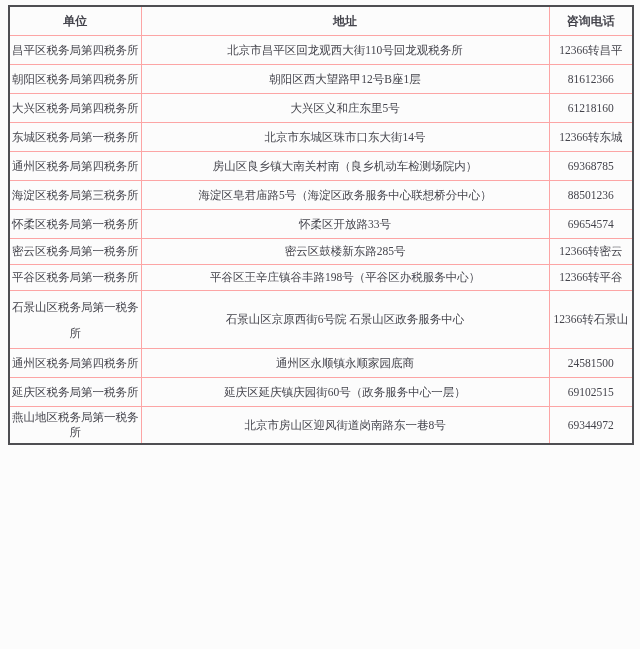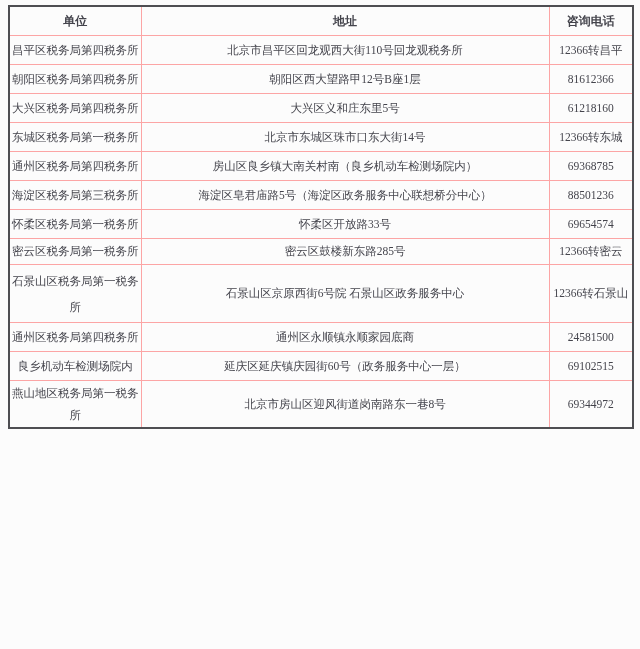--- a/index.html
+++ b/index.html
@@ -32,21 +32,21 @@
     font-size: 12px;
     height: 26px;
   }
   tr.std  td { height: 26px; }
   tr.r26  td { height: 23px; }
   tr.tall td { height: 48px; }
   tr.tall2 td { height: 55px; }
   tr.ys   td { height: 34px; }
   tr.tall  td.u { line-height: 24px; }
   tr.tall2 td.u { line-height: 26px; }
-  tr.ys    td.u { line-height: 22px; }
+  tr.ys    td.u { line-height: 15px; }
   td.left { text-align: left; }
   td.pre  { white-space: pre-line; }
 </style>
 </head>
 <body>
 
 <div class="page">
   <table class="tax">
     <colgroup>
       <col style="width:132px">
@@ -94,32 +94,37 @@
       <tr class="std">
         <td class="u">怀柔区税务局第一税务所</td>
         <td class="a">怀柔区开放路33号</td>
         <td class="p">69654574</td>
       </tr>
       <tr class="r26">
         <td class="u">密云区税务局第一税务所</td>
         <td class="a">密云区鼓楼新东路285号</td>
         <td class="p">12366转密云</td>
       </tr>
+      <tr class="r26">
+        <td class="u">平谷区税务局第一税务所</td>
+        <td class="a">平谷区王辛庄镇谷丰路198号（平谷区办税服务中心）</td>
+        <td class="p">12366转平谷</td>
+      </tr>
       <tr class="tall2">
         <td class="u">石景山区税务局第一税务所</td>
         <td class="a">石景山区京原西街6号院 石景山区政务服务中心</td>
         <td class="p">12366转石景山</td>
       </tr>
       <tr class="std">
         <td class="u">通州区税务局第四税务所</td>
         <td class="a">通州区永顺镇永顺家园底商</td>
         <td class="p">24581500</td>
       </tr>
       <tr class="std">
-        <td class="u left">良乡机动车检测场院内</td>
+        <td class="u left">延庆区税务局第一税务所</td>
         <td class="a left">延庆区延庆镇庆园街60号（政务服务中心一层）</td>
         <td class="p">69102515</td>
       </tr>
       <tr class="ys">
         <td class="u left">燕山地区税务局第一税务所</td>
         <td class="a left">北京市房山区迎风街道岗南路东一巷8号</td>
         <td class="p">69344972</td>
       </tr>
     </tbody>
   </table>

